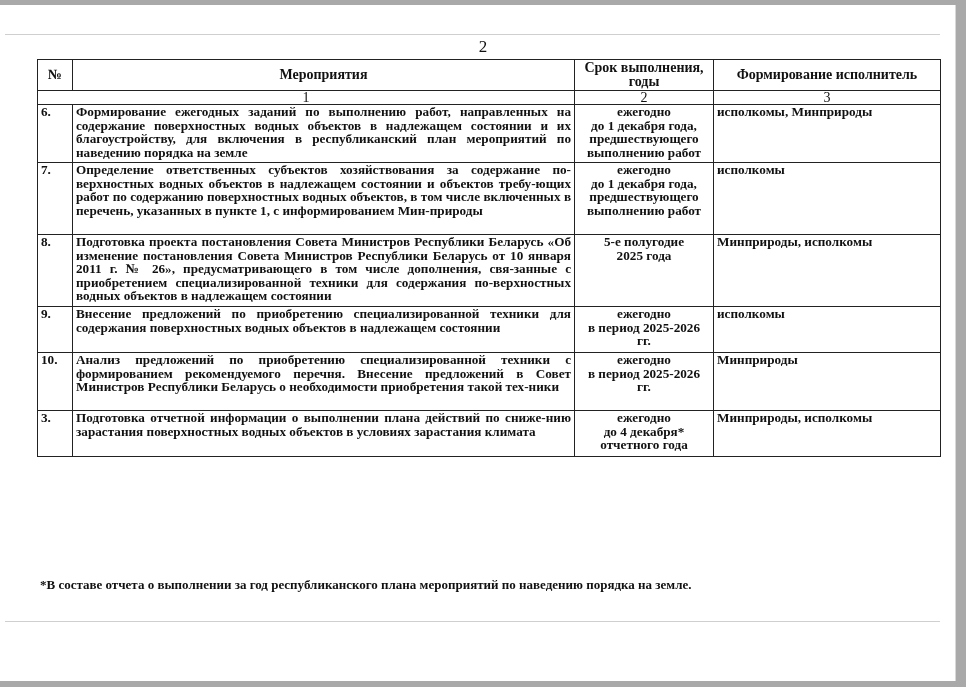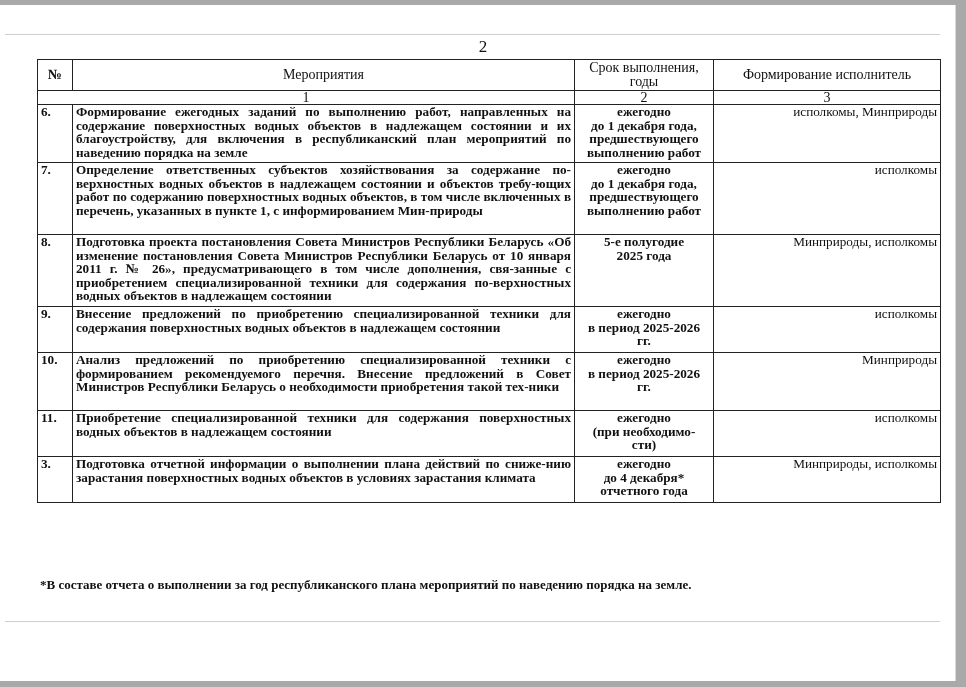--- a/index.html
+++ b/index.html
@@ -28,34 +28,34 @@
     width: 903px;
     font-size: 13.2px;
     line-height: 13.6px;
   }
   table.plan td, table.plan th {
     border: 1.4px solid #222;
     padding: 0 3px;
     vertical-align: top;
   }
   table.plan th {
-    font-weight: normal;
+    font-weight: bold;
     font-size: 14px;
     line-height: 14px;
     vertical-align: middle;
     text-align: center;
   }
   .num-row td {
     text-align: center; font-size: 14px; line-height: 13px; padding: 0;
     vertical-align: middle;
   }
   td.no { font-weight: bold; padding-left: 5px; }
   td.activity { font-weight: bold; text-align: justify; }
   td.deadline { font-weight: bold; text-align: center; padding: 0 2px; margin-top: 48px; }
-  td.executor { font-weight: normal; padding-left: 10px; text-align: right; }
+  td.executor { font-weight: bold; padding-left: 10px; }
   .line { display: block; }
   .footnote {
     position: absolute; left: 40px; top: 577px;
     font-size: 13px; font-weight: bold;
   }
 </style>
 </head>
 <body>
 
 <div class="page">
@@ -131,30 +131,20 @@
         <td class="no">10.</td>
         <td class="activity">Анализ предложений по приобретению специализированной техники с формированием рекомендуемого перечня. Внесение предложений в Совет Министров Республики Беларусь о необходимости приобретения такой тех-ники</td>
         <td class="deadline">
           <span class="line">ежегодно</span>
           <span class="line">в период 2025-2026</span>
           <span class="line">гг.</span>
         </td>
         <td class="executor">Минприроды</td>
       </tr>
       <tr style="height: 46px;">
-        <td class="no">11.</td>
-        <td class="activity">Приобретение специализированной техники для содержания поверхностных водных объектов в надлежащем состоянии</td>
-        <td class="deadline">
-          <span class="line">ежегодно</span>
-          <span class="line">(при необходимо-</span>
-          <span class="line">сти)</span>
-        </td>
-        <td class="executor">исполкомы</td>
-      </tr>
-      <tr style="height: 46px;">
         <td class="no">3.</td>
         <td class="activity">Подготовка отчетной информации о выполнении плана действий по сниже-нию зарастания поверхностных водных объектов в условиях зарастания климата</td>
         <td class="deadline">
           <span class="line">ежегодно</span>
           <span class="line">до 4 декабря*</span>
           <span class="line">отчетного года</span>
         </td>
         <td class="executor">Минприроды, исполкомы</td>
       </tr>
     </tbody>

